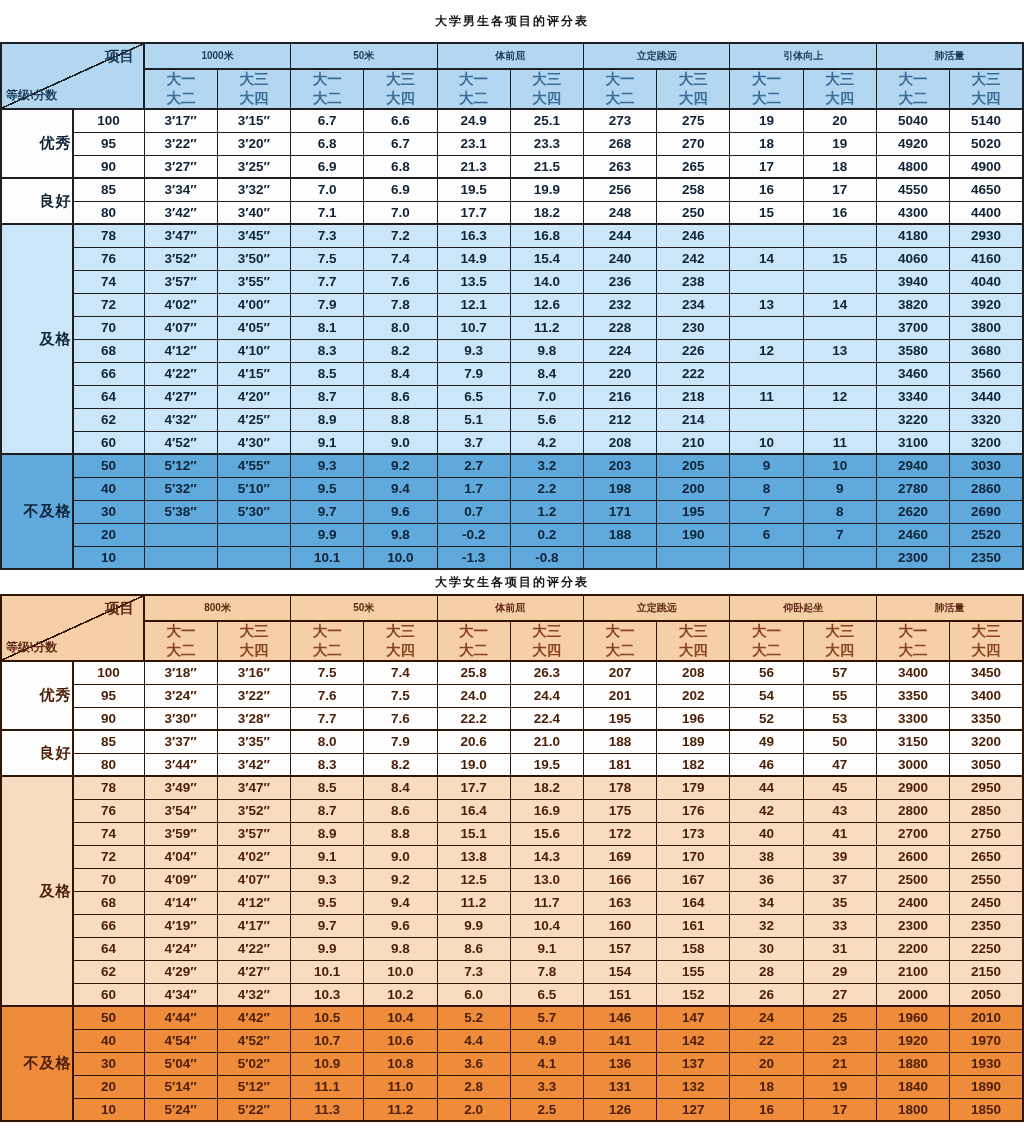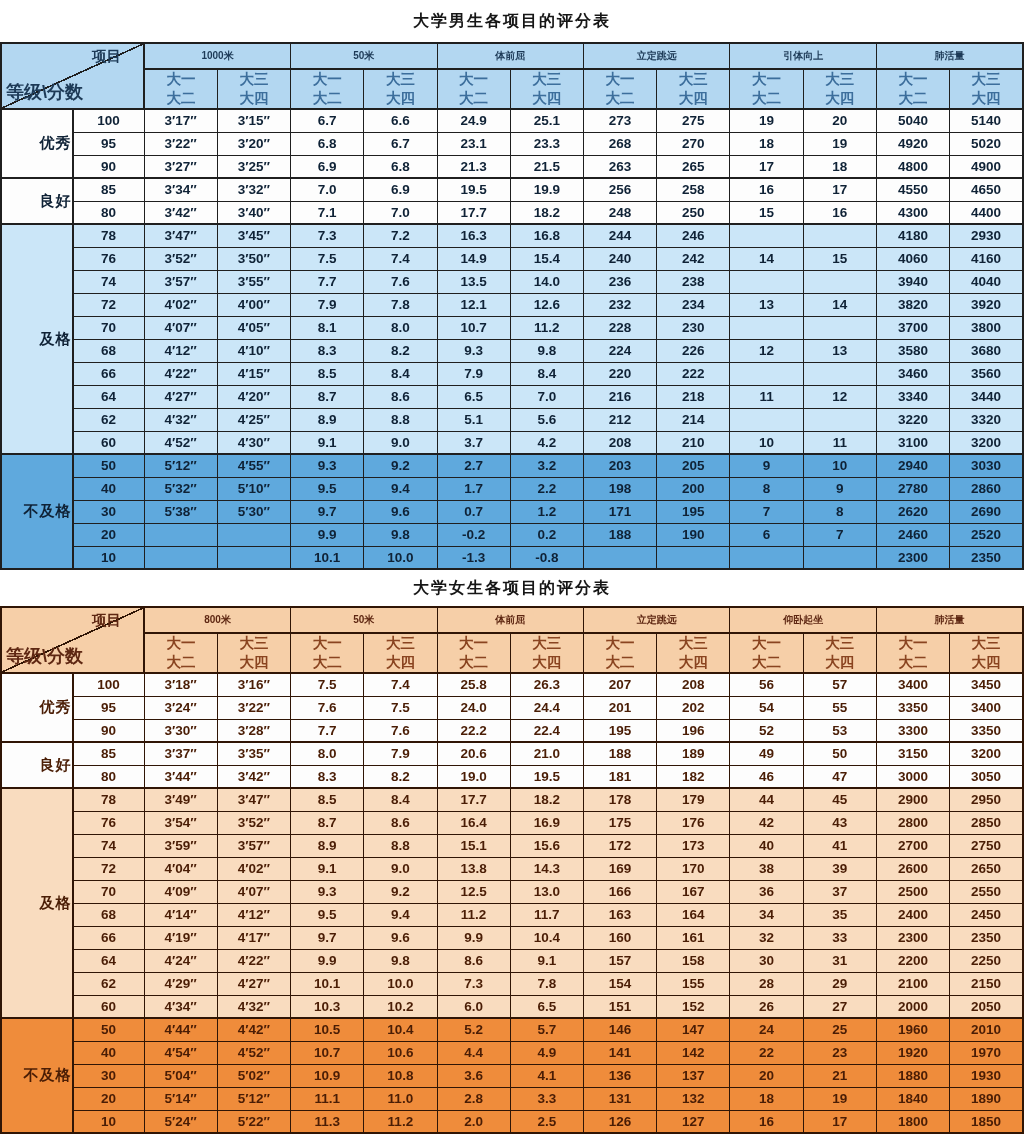--- a/index.html
+++ b/index.html
@@ -1,20 +1,20 @@
 <!DOCTYPE html>
 <html><head>
 <meta charset="utf-8">
 <style>
   * { box-sizing: border-box; margin: 0; padding: 0; }
   html, body { width: 1024px; height: 1140px; overflow: hidden; background: #ffffff;
     font-family: "Liberation Sans", "DejaVu Sans", sans-serif; }
   .page-title { height: 42px; display: flex; align-items: center; justify-content: center;
-    font-weight: 700; font-size: 16px; color: #161616; letter-spacing: 2px; }
-  .page-title.second { height: 36px; }
+    font-weight: 700; font-size: 12px; color: #161616; letter-spacing: 2px; }
+  .page-title.second { height: 24px; }
   table.score-table { width: 1024px; border-collapse: collapse; table-layout: fixed;
     color: var(--tx); border: 2px solid var(--bd); }
   .score-table th, .score-table td { border: 1px solid var(--bd); text-align: center;
     vertical-align: middle; font-weight: 700; font-size: 13.5px; white-space: nowrap; overflow: hidden; }
   .score-table thead th { background-color: var(--hdr); }
   tr.event-row { height: 26px; }
   tr.event-row th.event { font-size: 10px; color: var(--etx); border-bottom-width: 2px; }
   tr.cohort-row { height: 32px; }
   th.cohort { color: var(--htx); font-size: 14.5px; line-height: 19px; border-bottom-width: 2px; }
   tbody tr { height: 23px; }
@@ -22,22 +22,22 @@
   tr.band-plain td { background-color: #fdfdfd; }
   tr.band-light td { background-color: var(--light); }
   tr.band-dark td  { background-color: var(--dark); }
   tr.band-start td { border-top-width: 2px; }
   .grp { border-left-width: 2px; }
   td.score { border-left-width: 2px; }
   th.corner { position: relative; border-bottom-width: 2px; border-right-width: 2px;
     background-color: var(--hdr);
     background-image: linear-gradient(to bottom right,
       transparent 49.3%, var(--bd) 49.3%, var(--bd) 50.7%, transparent 50.7%); }
-  .c-top { position: absolute; top: 3px; right: 22px; font-size: 14.5px; color: var(--etx); }
-  .c-bot { position: absolute; bottom: 4px; left: 4px; font-size: 18px; color: var(--etx); }
+  .c-top { position: absolute; top: 3px; right: 9px; font-size: 14.5px; color: var(--etx); }
+  .c-bot { position: absolute; bottom: 4px; left: 4px; font-size: 12px; color: var(--etx); }
 </style>
 </head>
 <body>
 
 <main>
   <section>
     <div class="page-title">大学男生各项目的评分表</div>
     <div>
         <table class="score-table" style="--hdr: #b3d7f1; --light: #cbe6f8; --dark: #5fa9dd; --bd: #1f1f1f; --tx: #0f2236; --htx: #3c6e9c; --etx: #1d3a57;">
           <colgroup>

